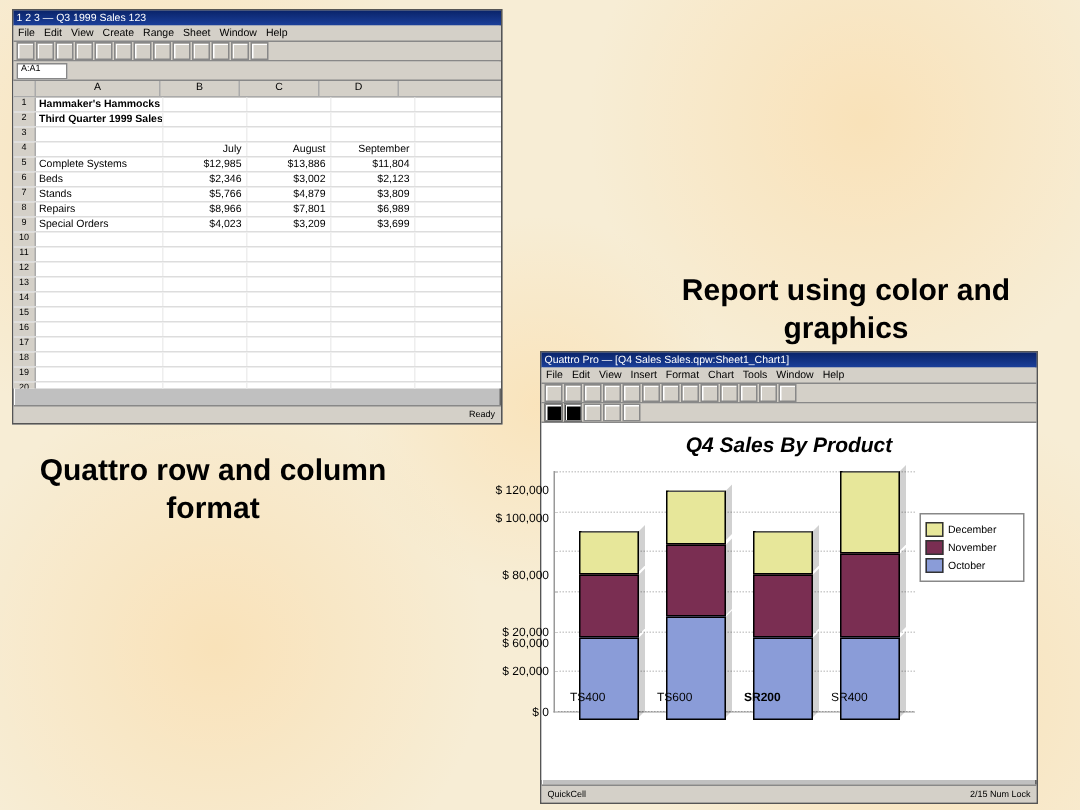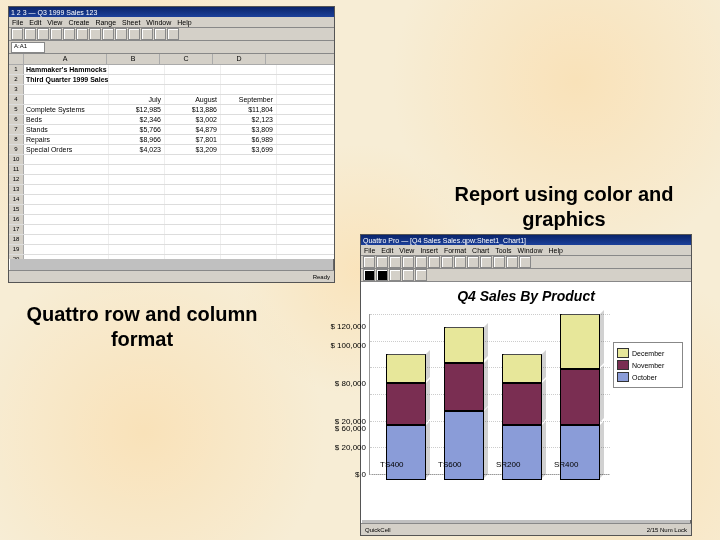--- a/index.html
+++ b/index.html
@@ -374,21 +374,21 @@
             <div class="face-t"></div>
             <div class="face-r"></div>
           </div>
           <div class="seg seg-nov" style="height:40px;position:relative">
             <div class="face-r"></div>
           </div>
           <div class="seg seg-oct" style="height:53.33333333333333px;position:relative">
             <div class="face-r"></div>
           </div>
         </div>
-        <div class="cat-lbl" style="left: 126px;">SR200</div>
+        <div class="cat-lbl" style="left: 126px; font-weight: bold;">SR200</div>
         <div class="bar-group" style="left: 190px; height: 160px;">
           <div class="seg seg-dec" style="height:53.33333333333333px;position:relative">
             <div class="face-t"></div>
             <div class="face-r"></div>
           </div>
           <div class="seg seg-nov" style="height:53.33333333333333px;position:relative">
             <div class="face-r"></div>
           </div>
           <div class="seg seg-oct" style="height:53.33333333333333px;position:relative">
             <div class="face-r"></div>

